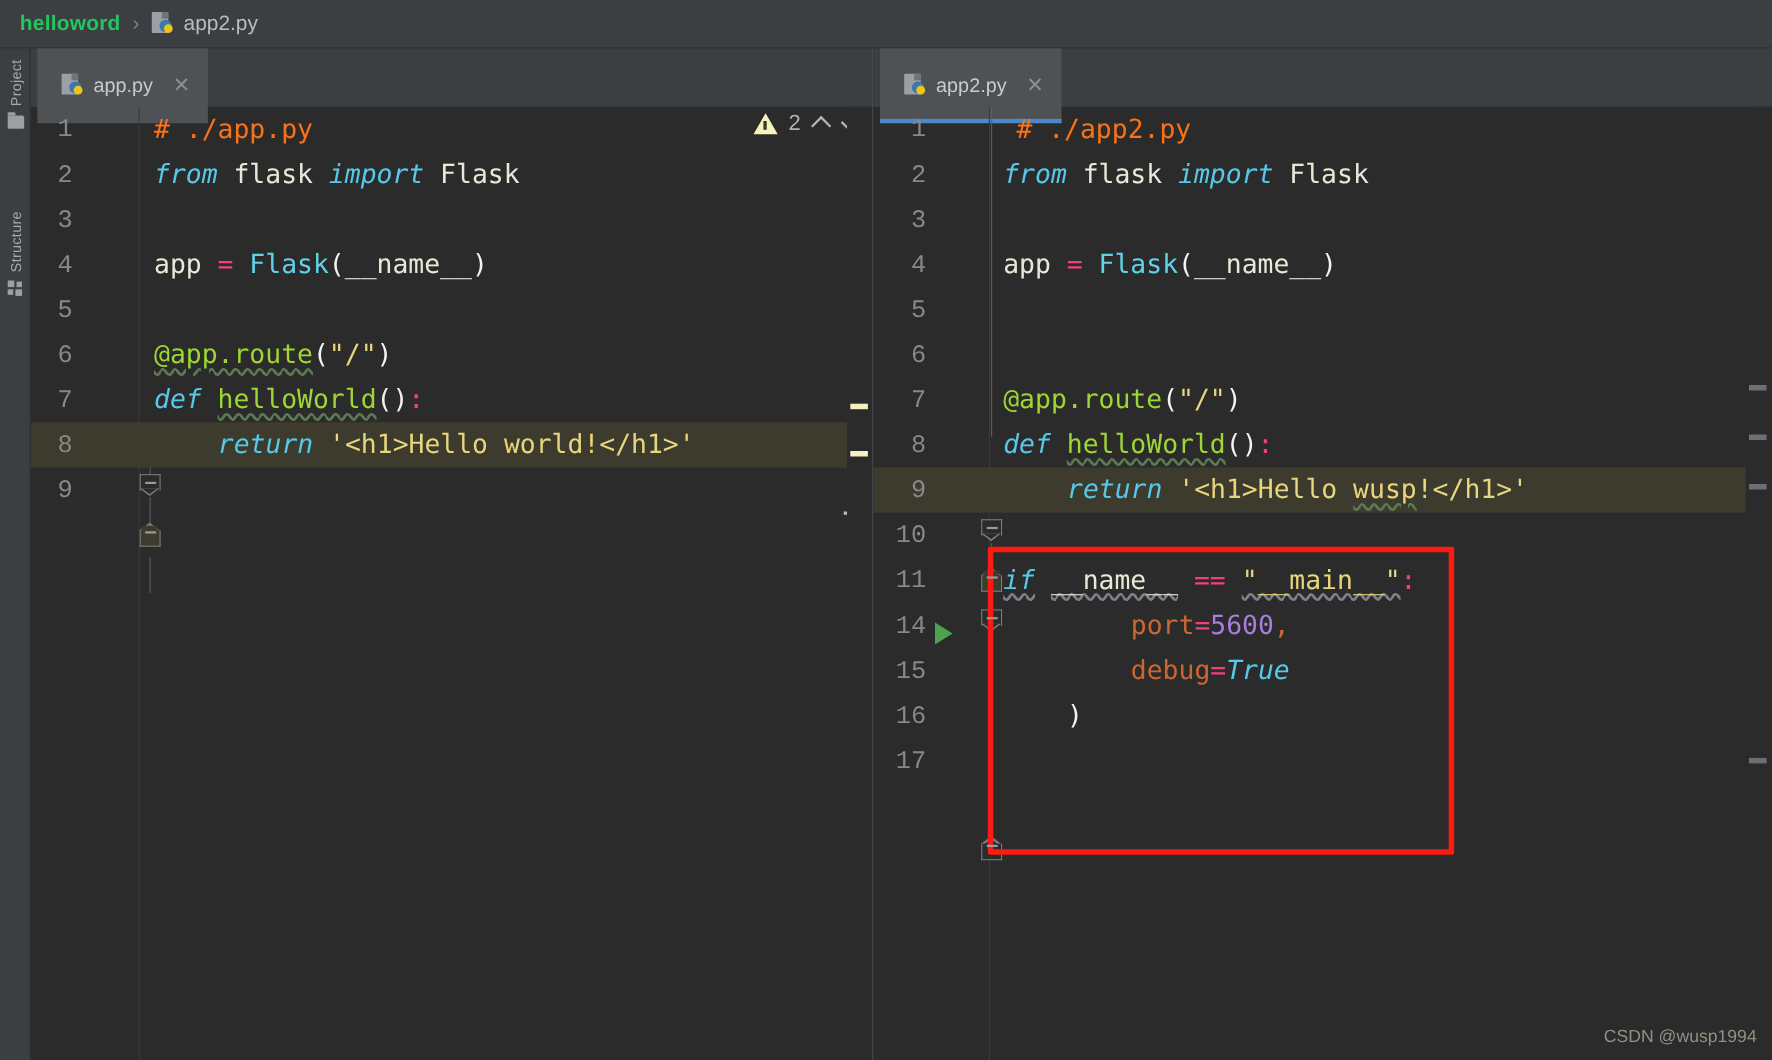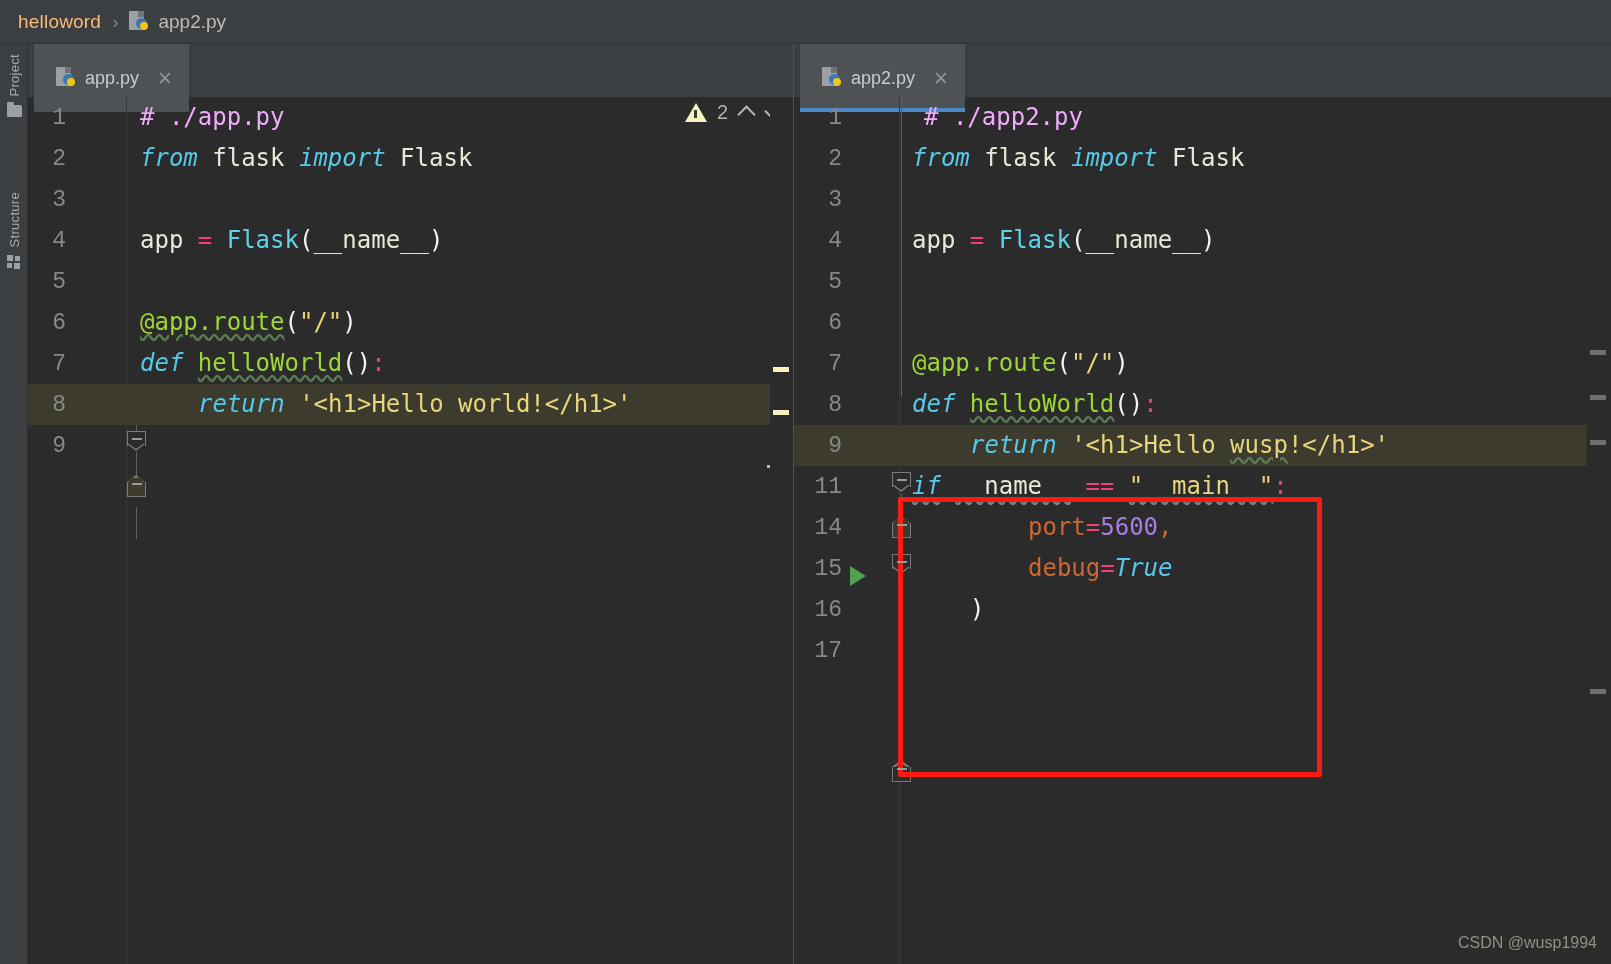--- a/index.html
+++ b/index.html
@@ -12,21 +12,21 @@
   #app { position: relative; width: 1611px; height: 964px; background: #2b2b2b; }
 
   
   .breadcrumb-bar {
     position: absolute; left: 0; top: 0; width: 1611px; height: 44px;
     background: #3c3f41;
     display: flex; align-items: center; padding-left: 18px;
     border-bottom: 1px solid #323232;
   }
   .crumb-project {
-    font-size: 19px; font-weight: normal; color: #fdba74;
+    font-size: 19px; font-weight: bold; color: #22c55e;
     letter-spacing: .2px;
   }
   .crumb-sep { font-size: 19px; color: #7e8386; margin: 0 11px; font-weight: normal; }
   .crumb-file { font-size: 19px; color: #bbbbbb; }
   .py-icon {
     display: inline-block; position: relative;
     width: 20px; height: 22px; vertical-align: middle; margin-right: 9px;
   }
   .py-icon .page {
     position: absolute; left: 0; top: 0; width: 15px; height: 19px;
@@ -152,21 +152,21 @@
     font-family: "Liberation Mono", monospace; text-align: right;
     top: 8px;
   }
   .code {
     position: absolute; top: 6px; white-space: pre;
     font-family: "DejaVu Sans Mono", "Liberation Mono", monospace;
     font-size: 24px; line-height: 29px; color: #a9b7c6;
   }
 
   
-  .c-comment { color: #f0abfc; }
+  .c-comment { color: #f97316; }
   .c-kwi     { color: #57c8e8; font-style: italic; }
   .c-plain   { color: #e8e8d8; }
   .c-cls     { color: #5fd3e8; }
   .c-op      { color: #f0427a; }
   .c-deco    { color: #9dd636; }
   .c-fn      { color: #9dd636; }
   .c-str     { color: #e8d67c; }
   .c-paren   { color: #f2f2f2; }
   .c-colon   { color: #f0427a; }
   .c-kwarg   { color: #cc6733; }
@@ -490,20 +490,24 @@
           </div>
           <div class="row">
             <span class="lineno" style="left: 0px; width: 48px;">8</span>
             <span class="code" style="left: 118px;"><span class="c-kwi">def</span><span class="c-plain"> </span><span class="c-fn squig">helloWorld</span><span class="c-paren">()</span><span class="c-colon">:</span></span>
           </div>
           <div class="row caret">
             <span class="lineno" style="left: 0px; width: 48px;">9</span>
             <span class="code" style="left: 176px;"><span class="c-kwi">return</span><span class="c-plain"> </span><span class="c-str">'&lt;h1&gt;Hello </span><span class="c-str squig">wusp</span><span class="c-str">!&lt;/h1&gt;'</span></span>
           </div>
           <div class="row">
+            <span class="lineno" style="left: 0px; width: 48px;">10</span>
+            <span class="code" style="left: 118px;"></span>
+          </div>
+          <div class="row">
             <span class="lineno" style="left: 0px; width: 48px;">11</span>
             <span class="code" style="left: 118px;"><span class="c-kwi squig-grey">if</span><span class="c-plain"> </span><span class="c-plain squig-grey">__name__</span><span class="c-plain"> </span><span class="c-op">==</span><span class="c-plain"> </span><span class="c-str squig-grey">"__main__"</span><span class="c-colon">:</span></span>
           </div>
           <div class="row">
             <span class="lineno" style="left: 0px; width: 48px;">14</span>
             <span class="code" style="left: 234px;"><span class="c-kwarg">port</span><span class="c-op">=</span><span class="c-num">5600</span><span class="c-kwarg">,</span></span>
           </div>
           <div class="row">
             <span class="lineno" style="left: 0px; width: 48px;">15</span>
             <span class="code" style="left: 234px;"><span class="c-kwarg">debug</span><span class="c-op">=</span><span class="c-kwi">True</span></span>

